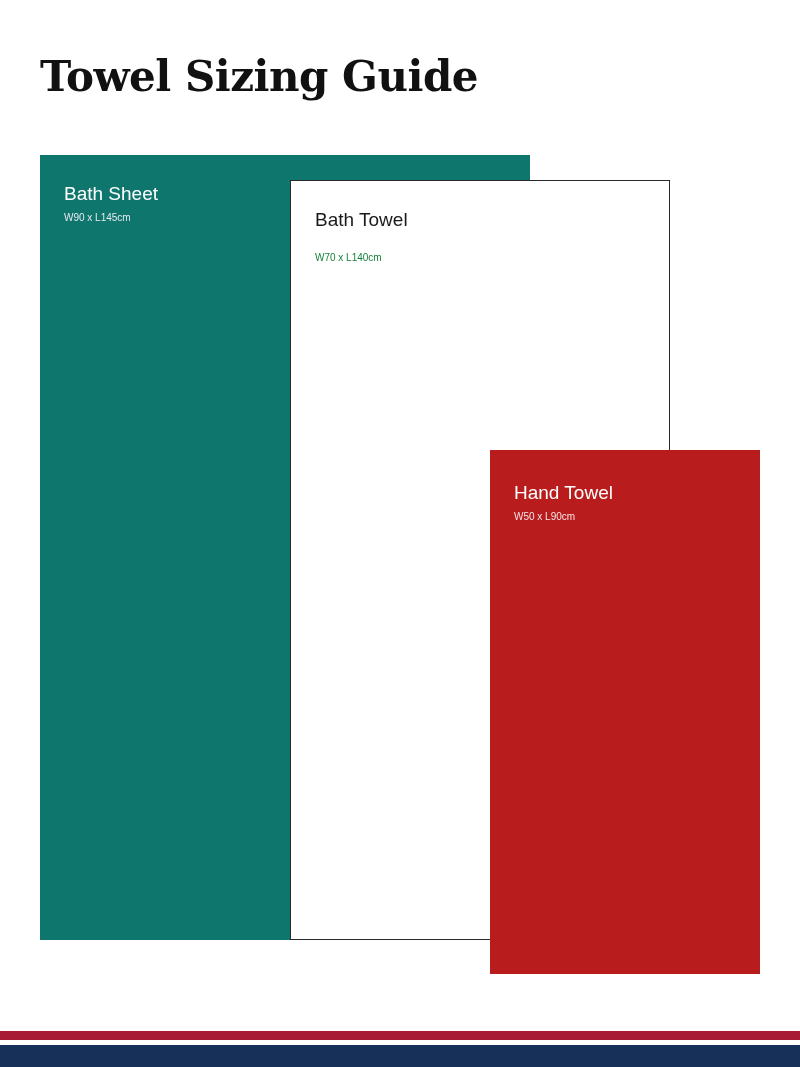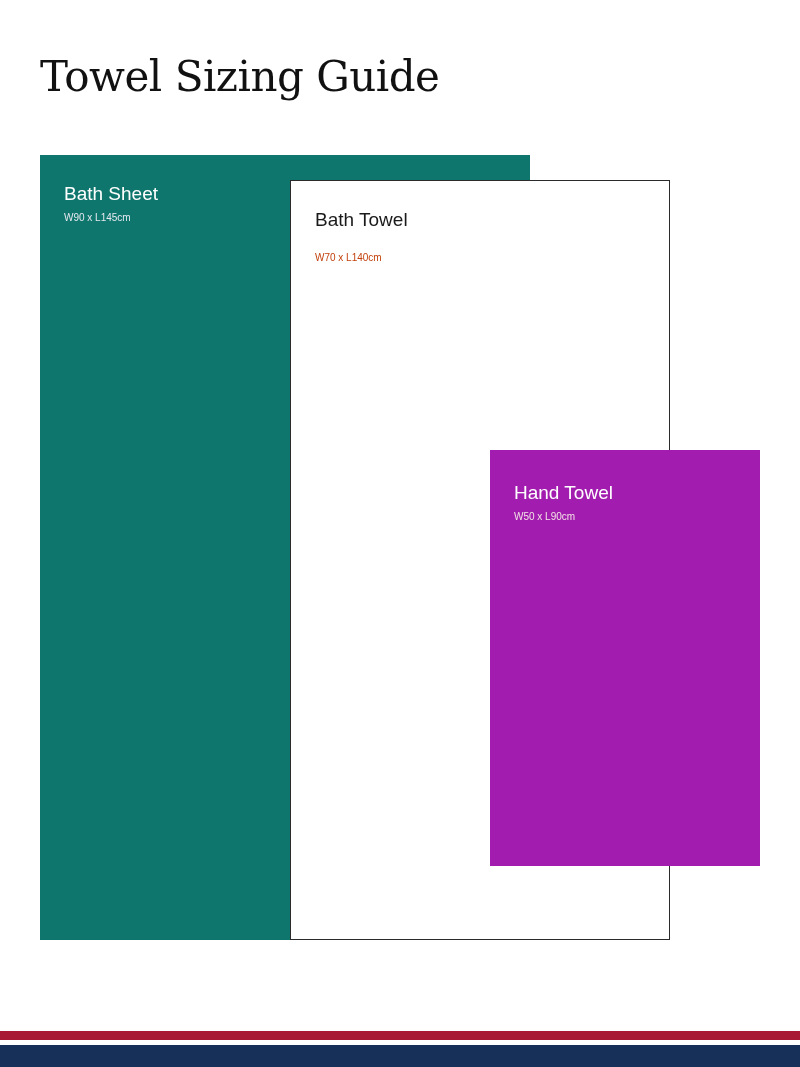--- a/index.html
+++ b/index.html
@@ -18,21 +18,21 @@
   .page {
     position: absolute;
     inset: 0;
   }
 
   .title {
     position: absolute;
     left: 40px;
     top: 52px;
     font-family: "DejaVu Serif", serif;
-    font-weight: normal;
+    font-weight: bold;
     font-size: 42px;
     letter-spacing: -0.5px;
     color: #111111;
     margin: 0;
     white-space: nowrap;
   }
 
   .diagram {
     position: absolute;
     left: 0;
@@ -82,29 +82,29 @@
   #towel-bath-towel {
     left: 290px;
     top: 180px;
     width: 380px;
     height: 760px;
     background: #ffffff;
     border: 1px solid #2b2b2b;
     z-index: 2;
   }
   #towel-bath-towel .towel-label { top: 28px; color: #1a1a1a; }
-  #towel-bath-towel .towel-dims { color: #c2410c; margin-top: 20px; }
+  #towel-bath-towel .towel-dims { color: #15803d; margin-top: 20px; }
 
   
   #towel-hand-towel {
     left: 490px;
     top: 450px;
     width: 270px;
-    height: 416px;
-    background: #a21caf;
+    height: 524px;
+    background: #b91c1c;
     z-index: 3;
   }
   #towel-hand-towel .towel-label { top: 32px; color: #ffffff; }
   #towel-hand-towel .towel-dims { color: #f3e3e6; }
 
   
   .footer-bars {
     position: absolute;
     left: 0;
     bottom: 0;

